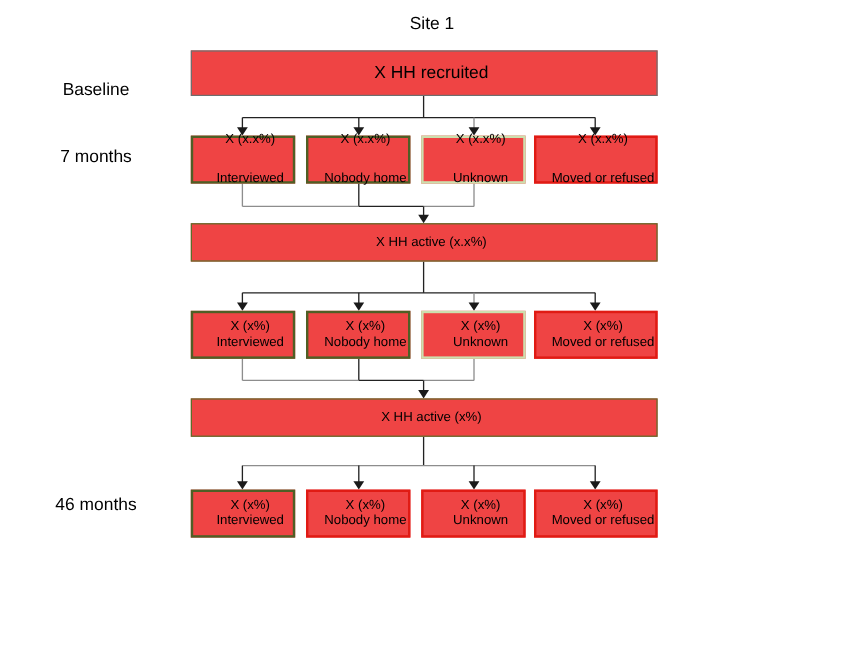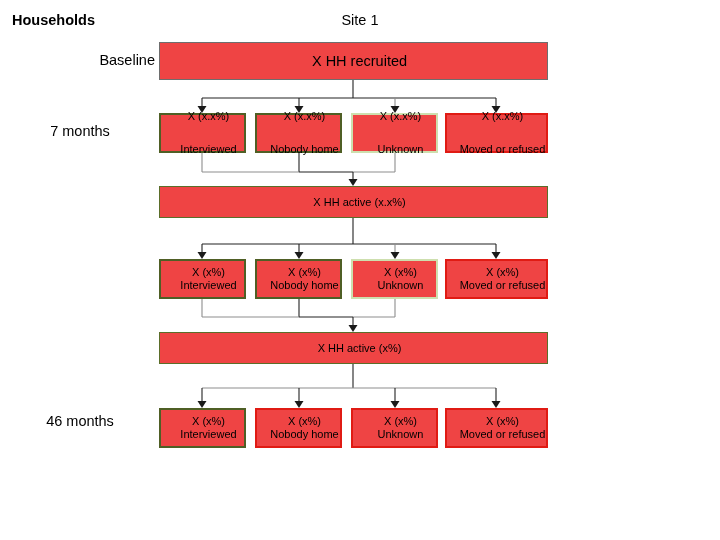--- a/index.html
+++ b/index.html
@@ -18,21 +18,21 @@
     font-size:14.5px;font-weight:bold;text-align:left;
   }
   #hdr-site{
     left:255px;top:12px;width:210px;
     font-size:14.5px;text-align:center;
   }
 
   .rowlabel{
     font-size:14.5px;text-align:center;width:150px;left:5px;
   }
-  #row-baseline{top:52px;text-align:right;}
+  #row-baseline{top:67px;}
   #row-12{top:123px;}
   #row-24{top:266px;}
   #row-36{top:413px;}
 
   .box{
     position:absolute;box-sizing:border-box;background:#ef4444;
     display:flex;flex-direction:column;align-items:center;justify-content:center;
     text-align:center;line-height:1.15;padding-left:12px;
   }
   .box .l1{font-size:11px;}
@@ -140,21 +140,20 @@
       <path class="wire" d="M299,388 L299,402"></path>
       <path class="wire" d="M395,388 L395,402"></path>
       <path class="wire" d="M496,388 L496,402"></path>
       <polygon class="ahead" points="197.5,401 206.5,401 202,408"></polygon>
       <polygon class="ahead" points="294.5,401 303.5,401 299,408"></polygon>
       <polygon class="ahead" points="390.5,401 399.5,401 395,408"></polygon>
       <polygon class="ahead" points="491.5,401 500.5,401 496,408"></polygon>
     </g>
   </svg>
 
-  <div class="lbl" id="hdr-households">Households</div>
   <div class="lbl" id="hdr-site">Site 1</div>
 
   <div class="lbl rowlabel" id="row-baseline">Baseline</div>
   <div class="lbl rowlabel" id="row-12">7 months</div>
   <div class="lbl rowlabel" id="row-36">46 months</div>
 
   <div class="box" id="box-recruited">
     <span class="l1">X HH recruited</span>
   </div>
 

